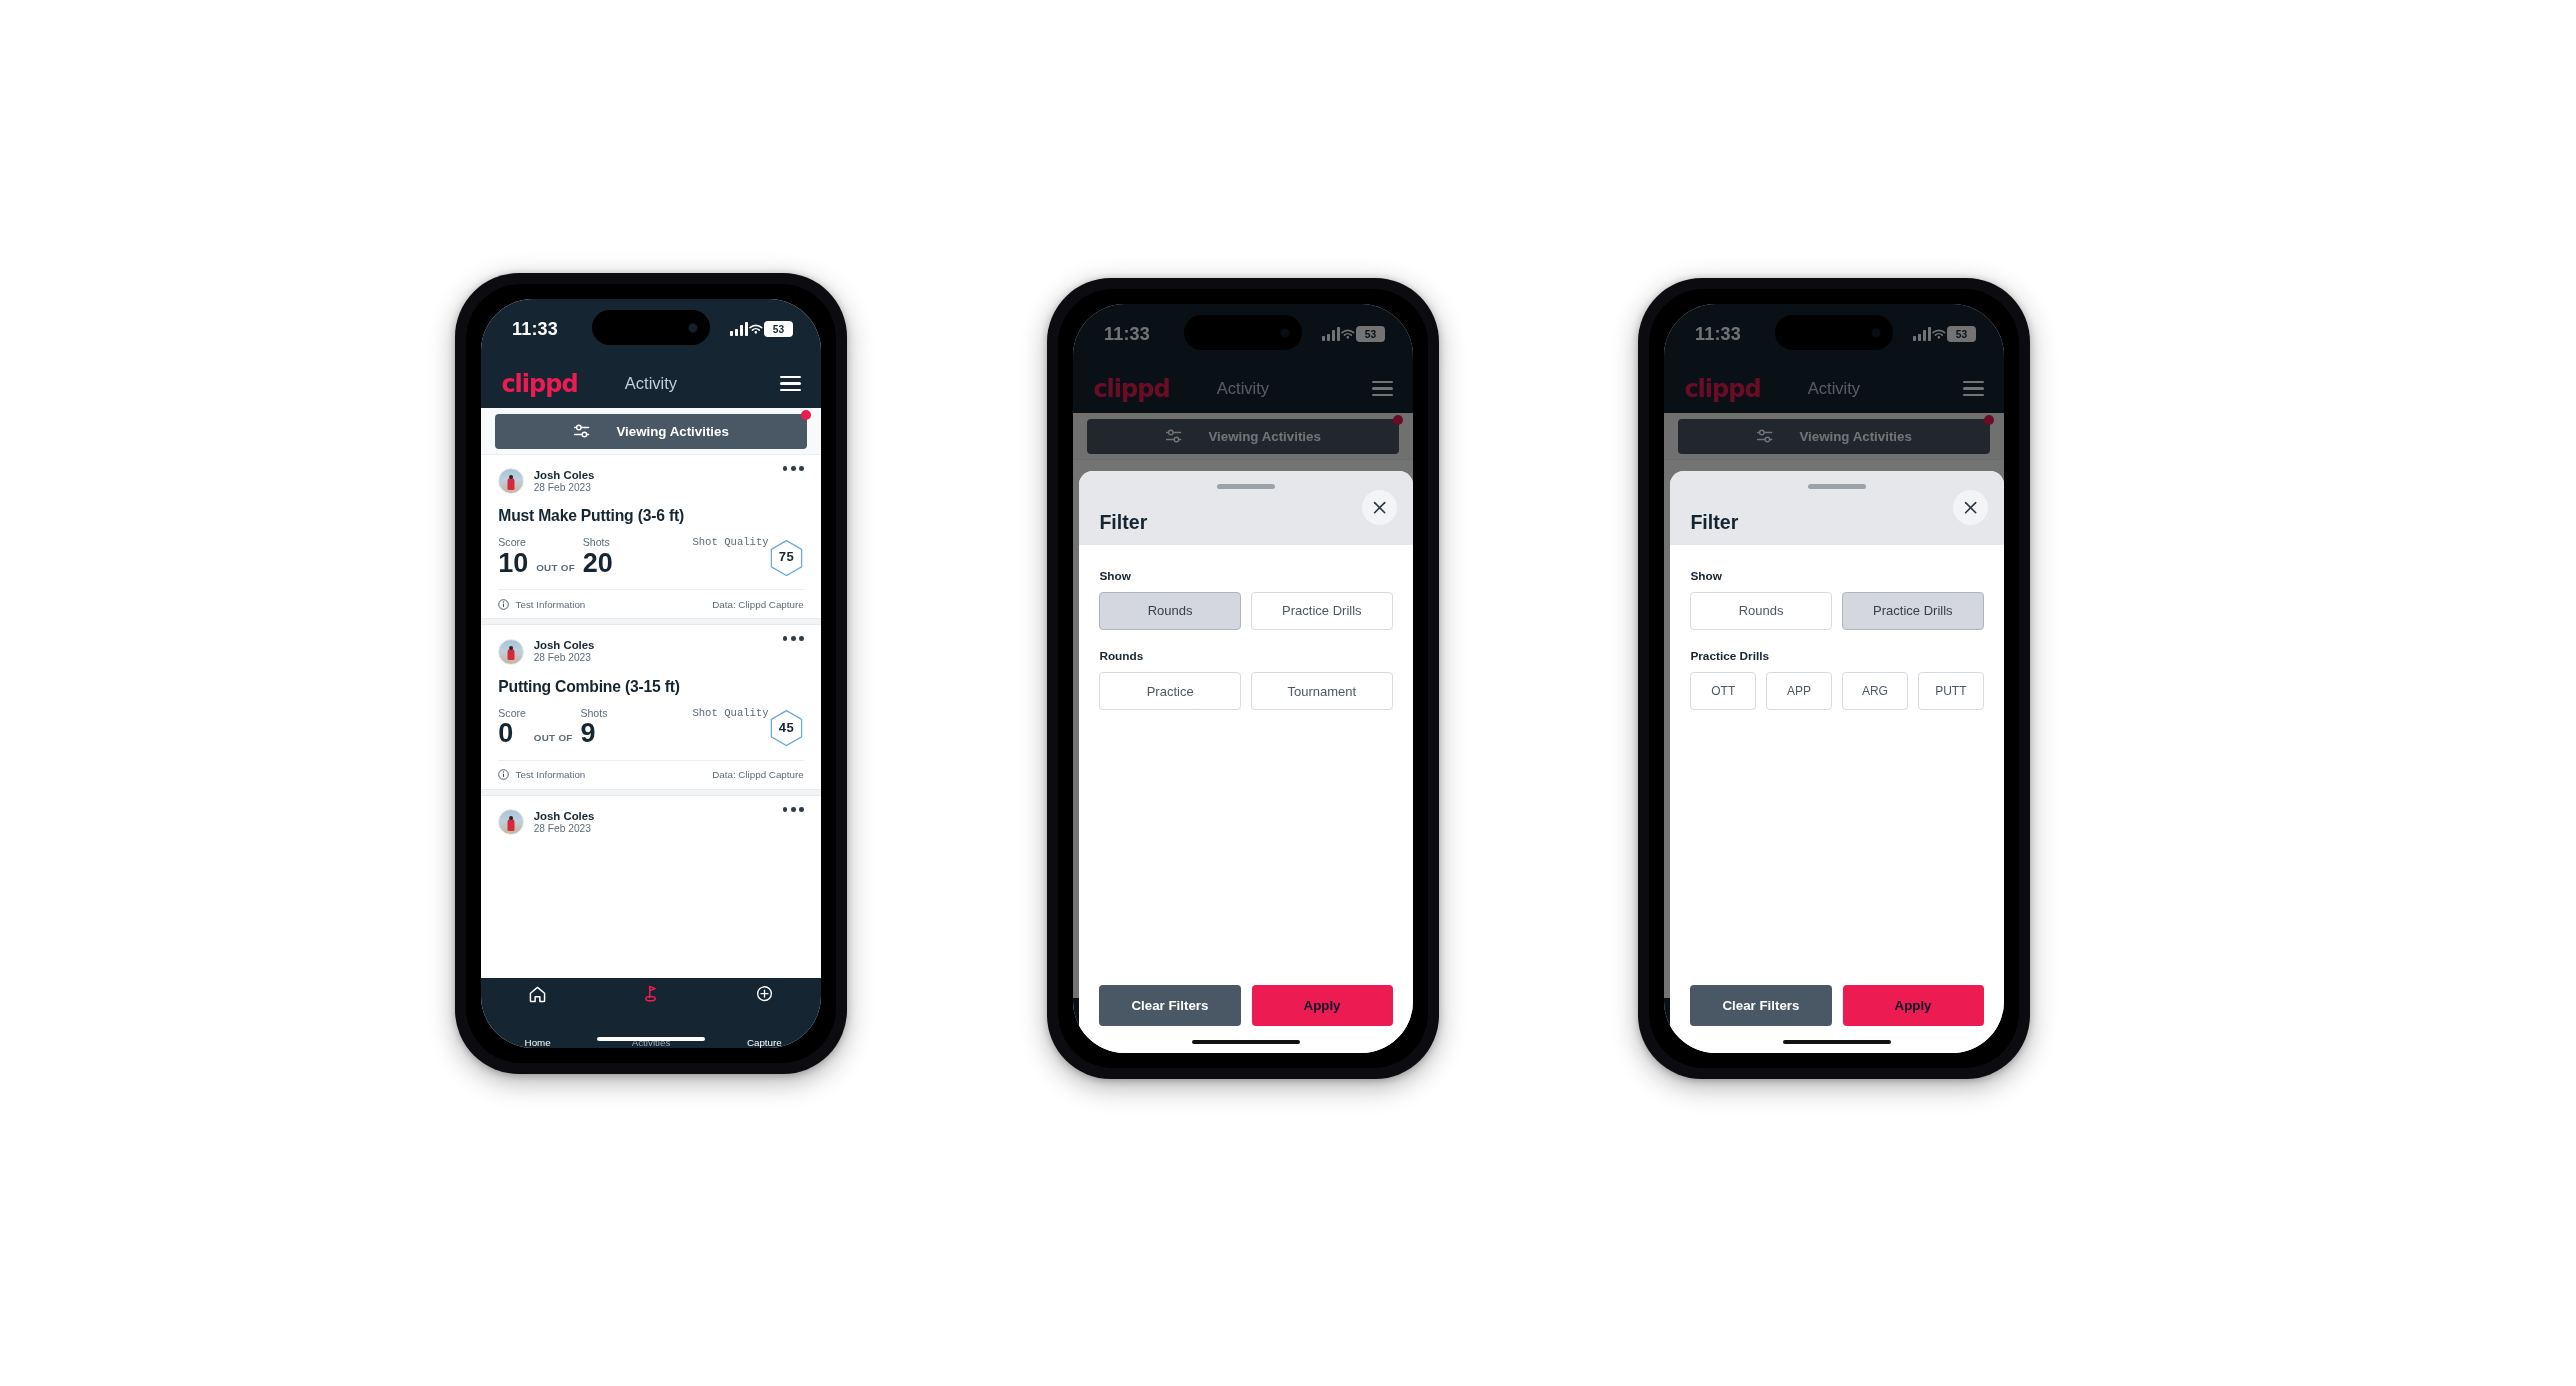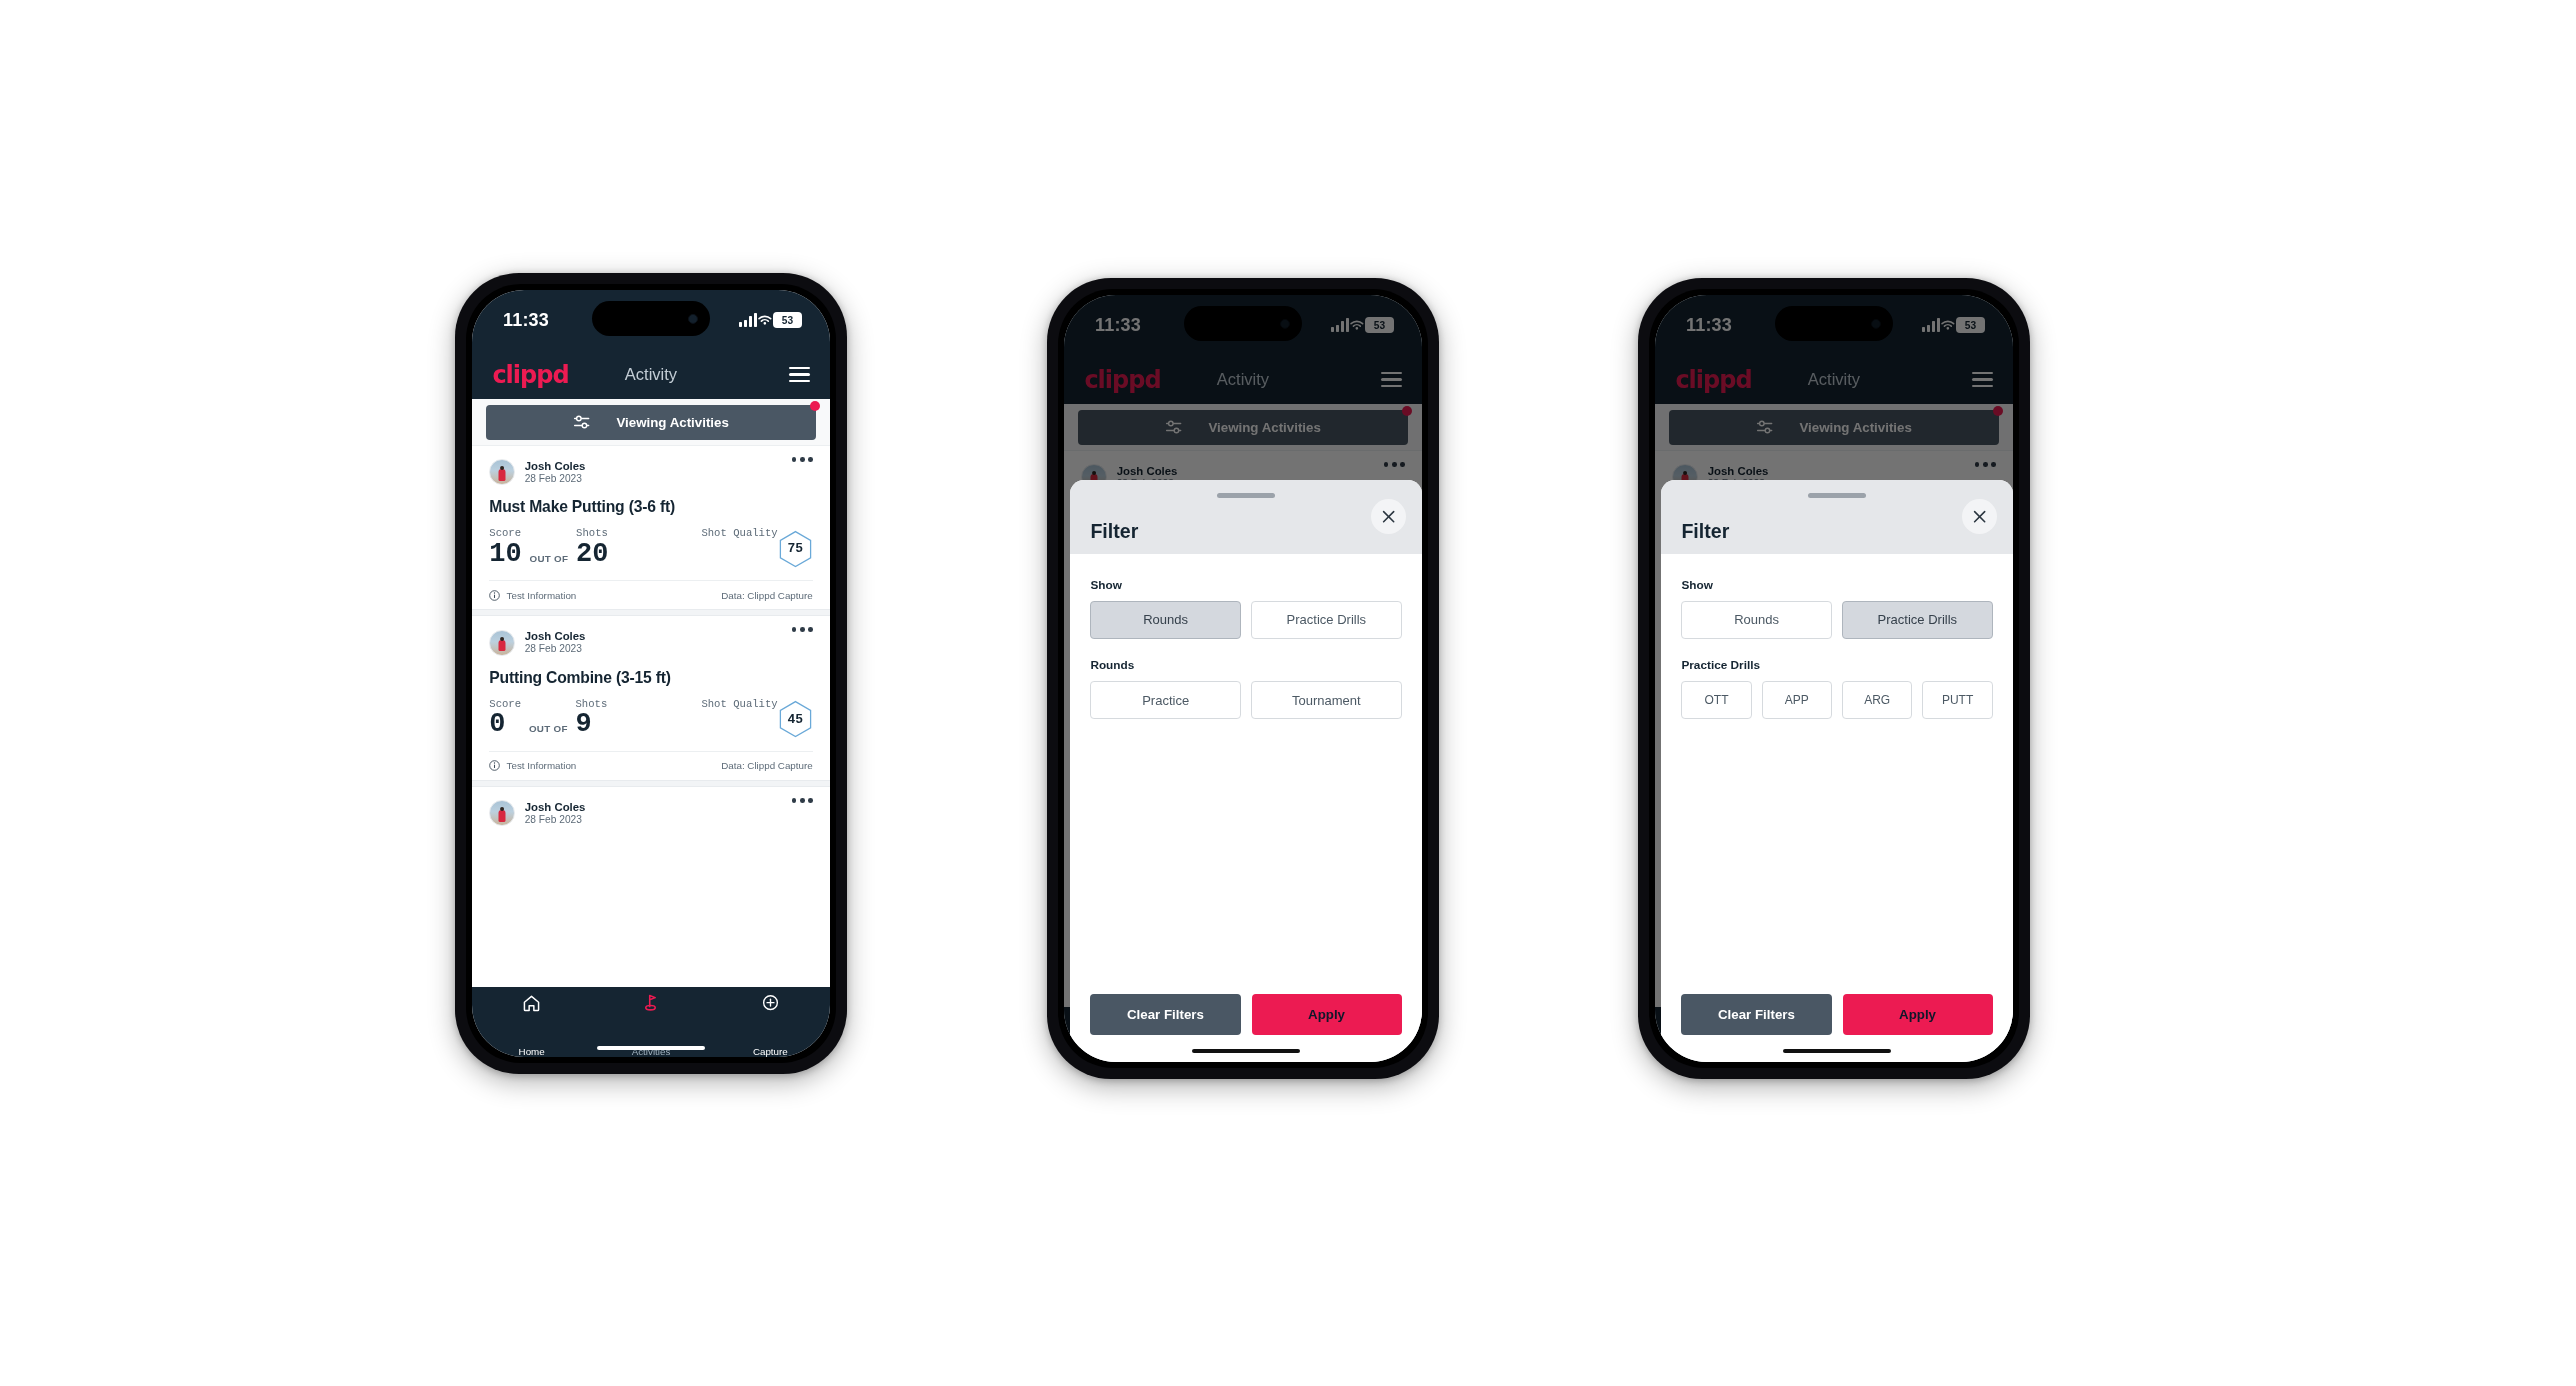--- a/index.html
+++ b/index.html
@@ -23,21 +23,21 @@
     border-radius: 64px;
     background: #0c0c10;
     padding: 11px;
     box-shadow: 0 7.8px 27px rgba(0,0,0,0.30), 0 1.6px 7.8px rgba(0,0,0,0.22);
   }
   .phone-inner-bezel {
     position: relative;
     width: 100%; height: 100%;
     border-radius: 55px;
     background: #000000;
-    padding: 6px;
+    padding: 15px;
     overflow: hidden;
   }
   .screen {
     position: relative;
     width: 100%; height: 100%;
     border-radius: 52px;
     overflow: hidden;
     background: #ffffff;
     display: flex;
     flex-direction: column;
@@ -200,21 +200,21 @@
     letter-spacing: -0.2px;
   }
 
   .stats {
     display: flex;
     align-items: flex-end;
     padding: 11px 0 12.6px 0;
     position: relative;
   }
   .stat-lbl { font-size: 10.6px; color: #5d6b78; margin-bottom: 1.6px; }
-  .stat-col { display: flex; flex-direction: column; font-family: Liberation Mono, monospace; }
+  .stat-col { display: flex; flex-direction: column; }
   .stat-num { font-size: 27px; font-weight: bold; color: #152532; line-height: 1; }
   .outof { font-size: 9.8px; color: #5d6b78; font-weight: bold; letter-spacing: 0.3px; margin: 0 7.8px 3.9px 7.8px; }
   .sq-wrap { margin-left: auto; display: flex; flex-direction: row; align-items: flex-start; font-family: Liberation Mono, monospace; }
   .hexbox { position: relative; width: 35px; height: 38px; margin-top: 2.4px; }
   .hexbox svg { position: absolute; inset: 0; }
   .hexval {
     position: absolute; inset: 0;
     display: flex; align-items: center; justify-content: center;
     font-size: 13px; font-weight: bold; color: #152532;
   }

